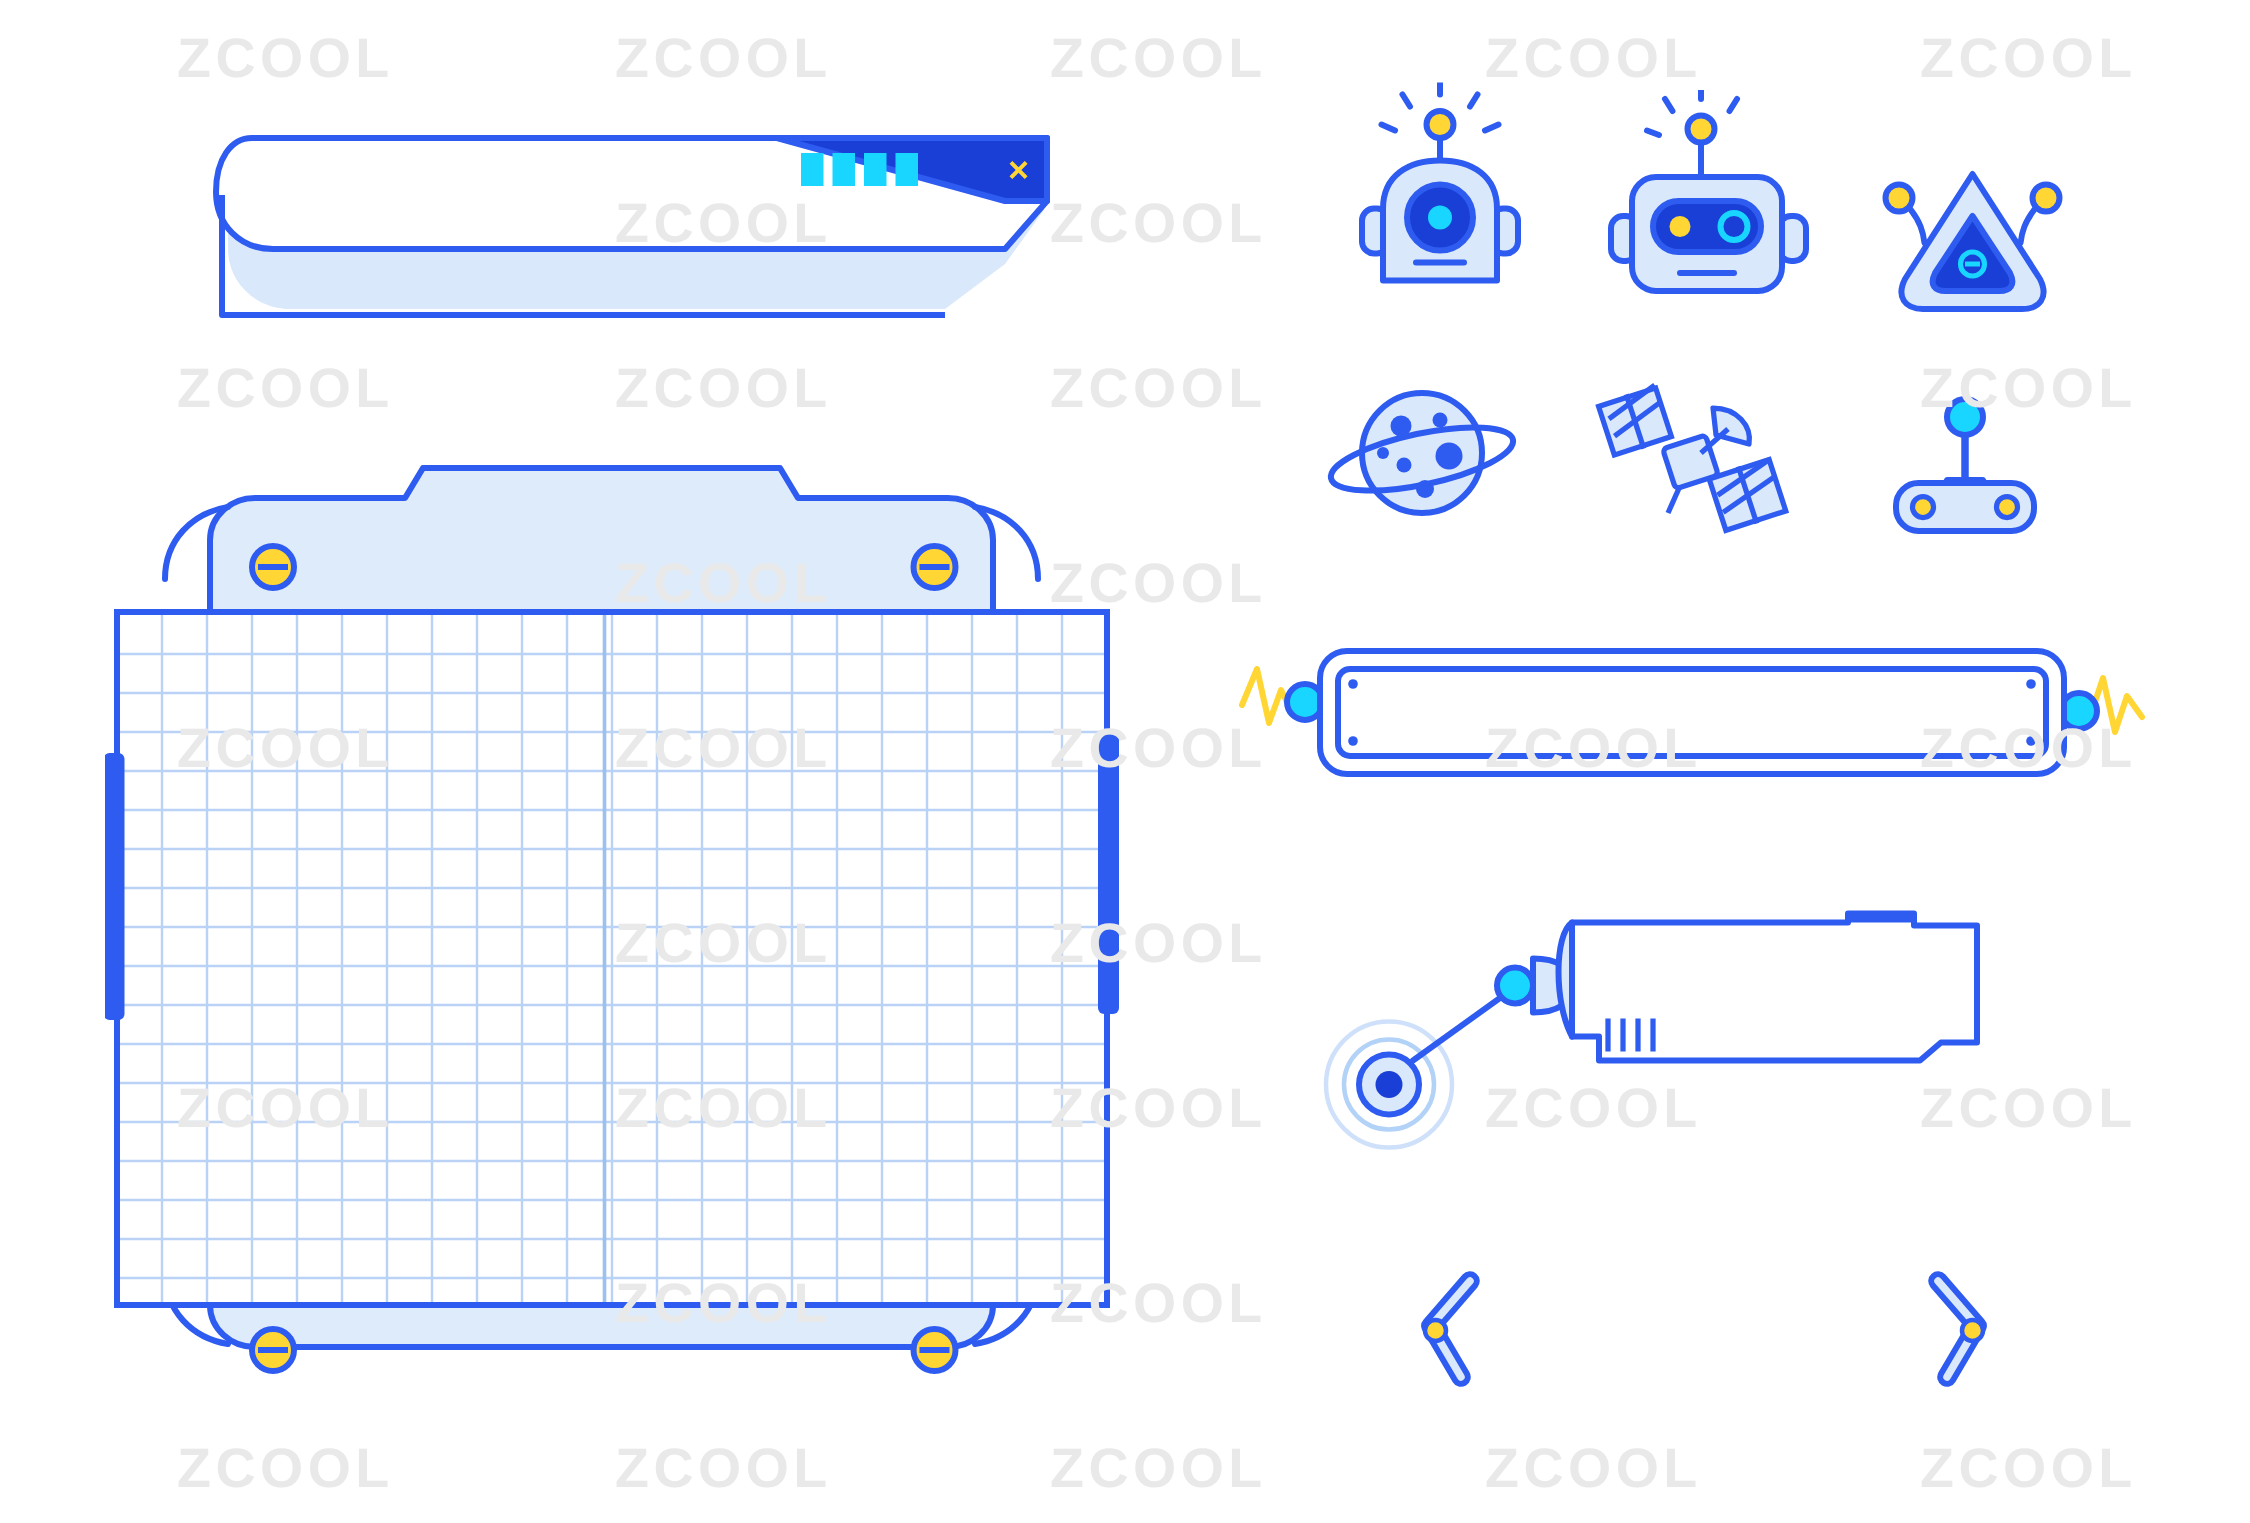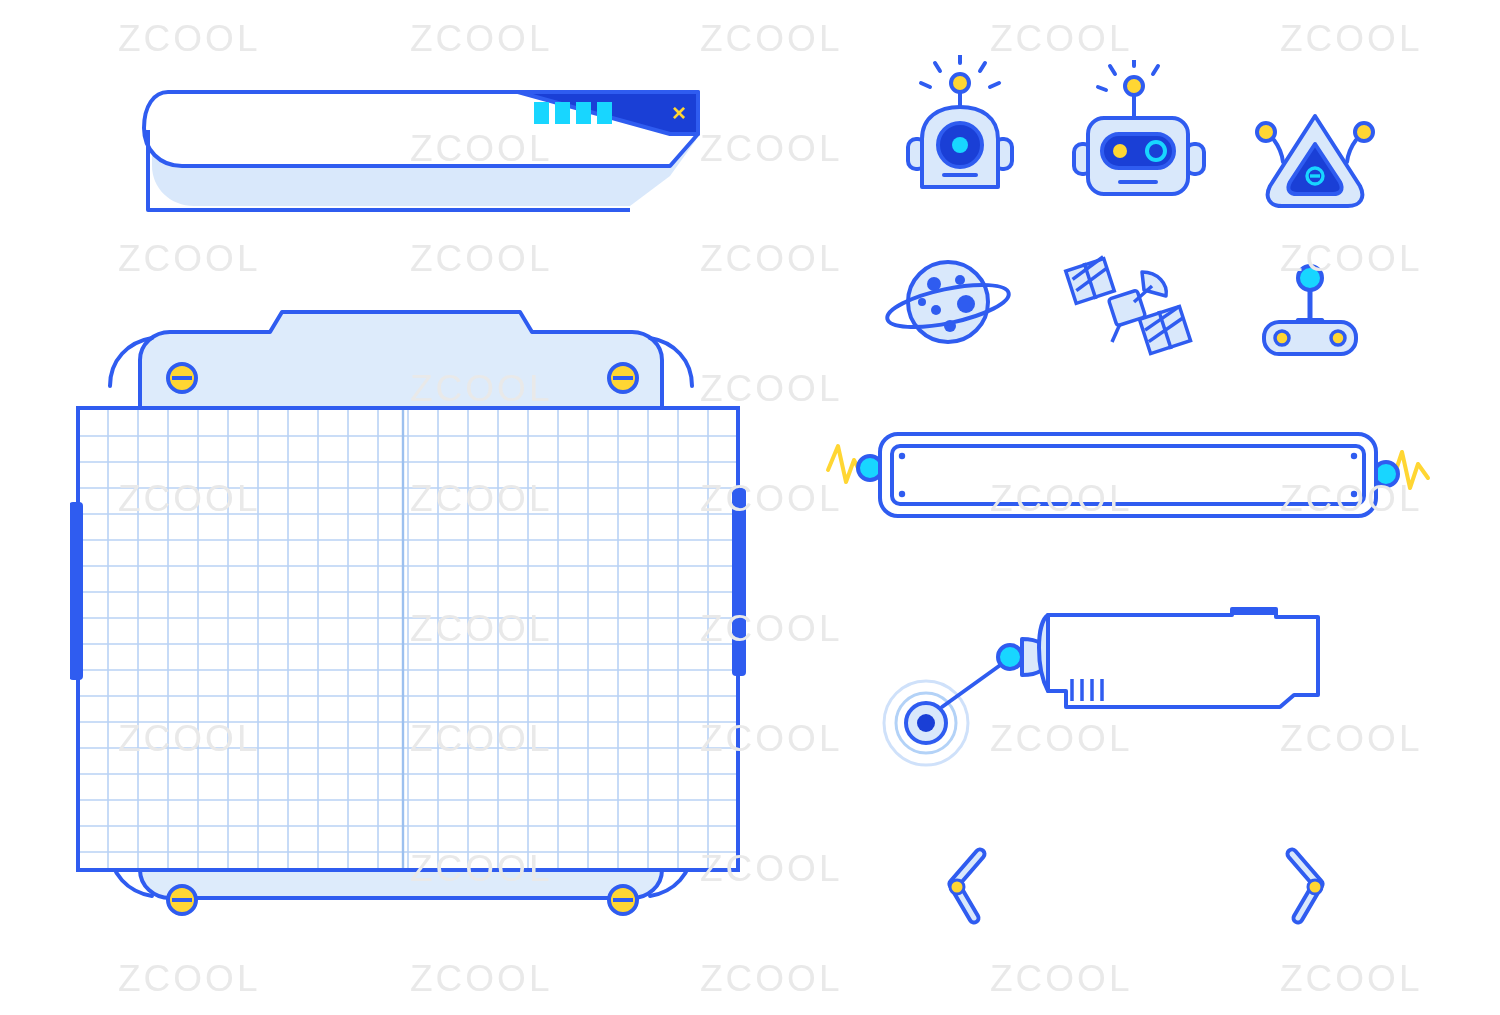--- a/index.html
+++ b/index.html
@@ -17,21 +17,21 @@
   .stage {
     position: absolute;
     left: 0; top: 0;
     width: 1500px;
     height: 1015px;
   }
   .wm {
     position: absolute;
     color: #e9e9e9;
     font-family: "Liberation Sans", sans-serif;
-    font-weight: normal;
+    font-weight: bold;
     font-size: 37px;
     letter-spacing: 3px;
     user-select: none;
     white-space: nowrap;
   }
   svg { display: block; }
   .piece { position: absolute; }
 </style>
 </head>
 <body>

